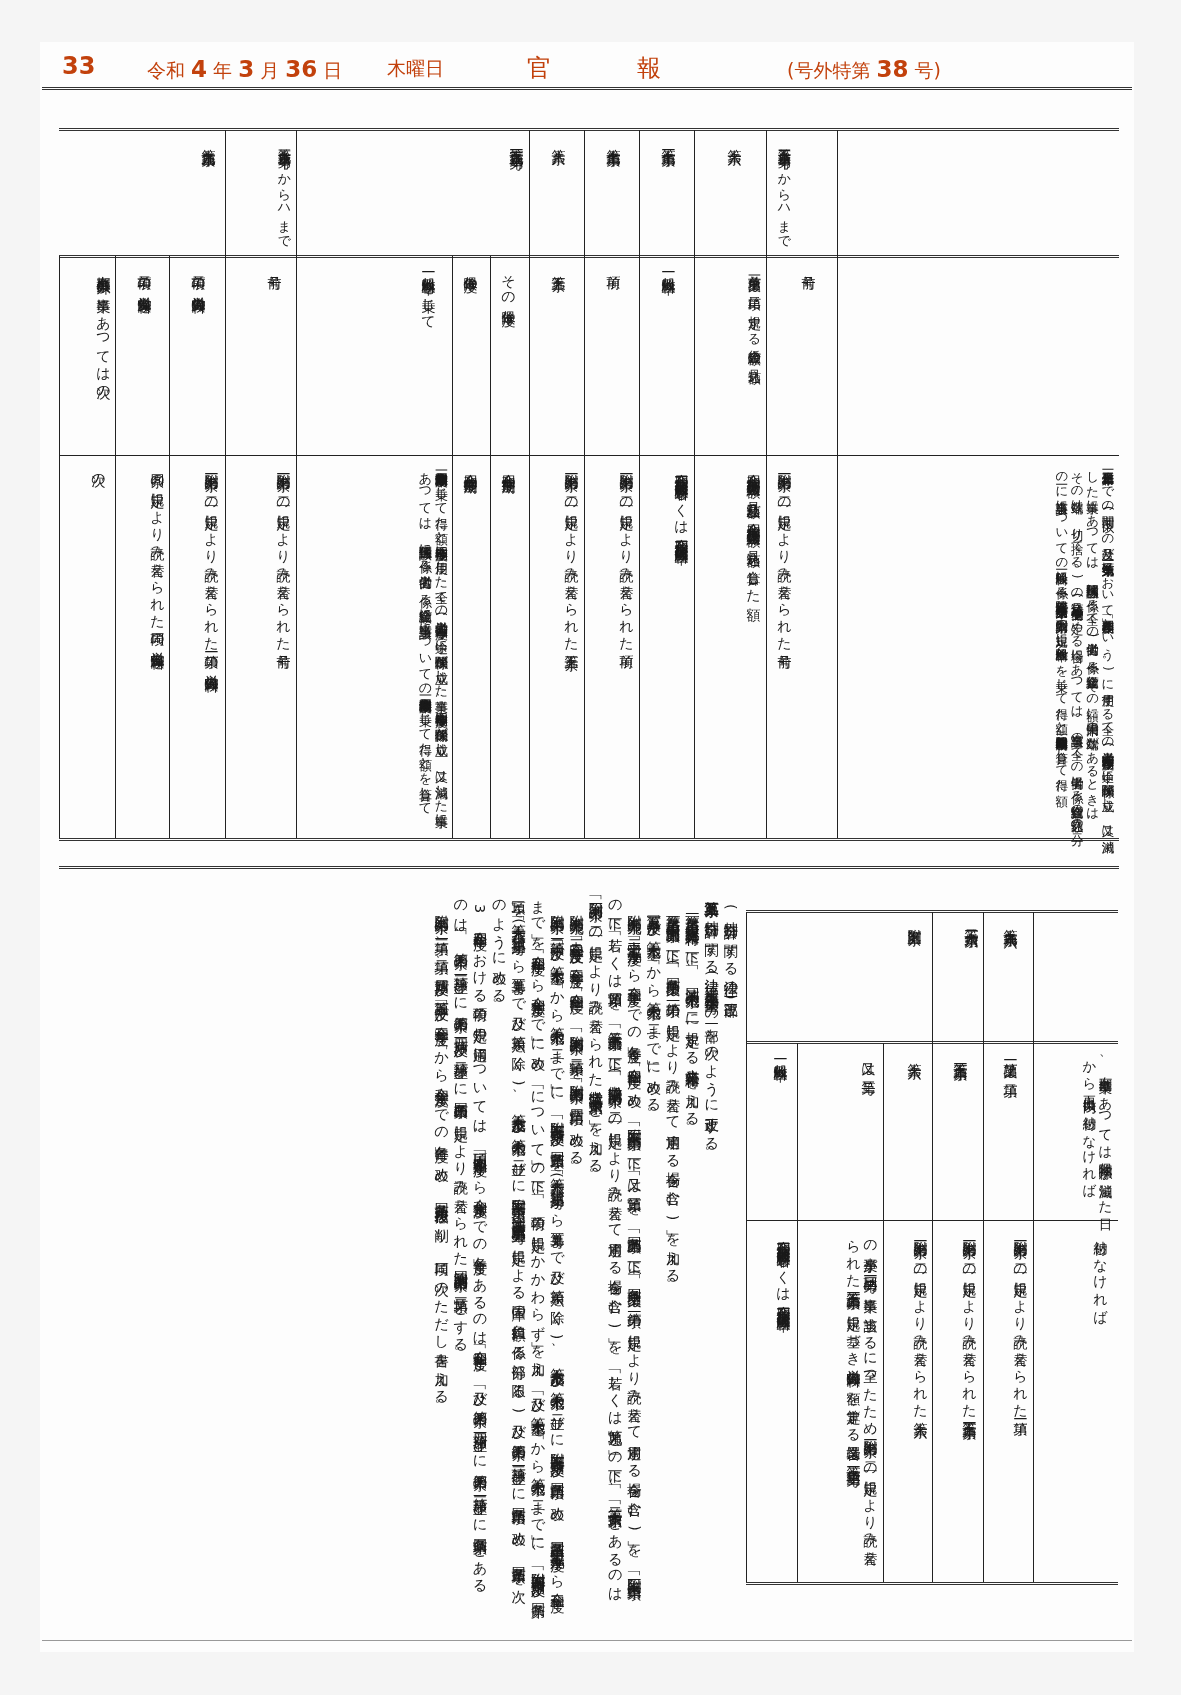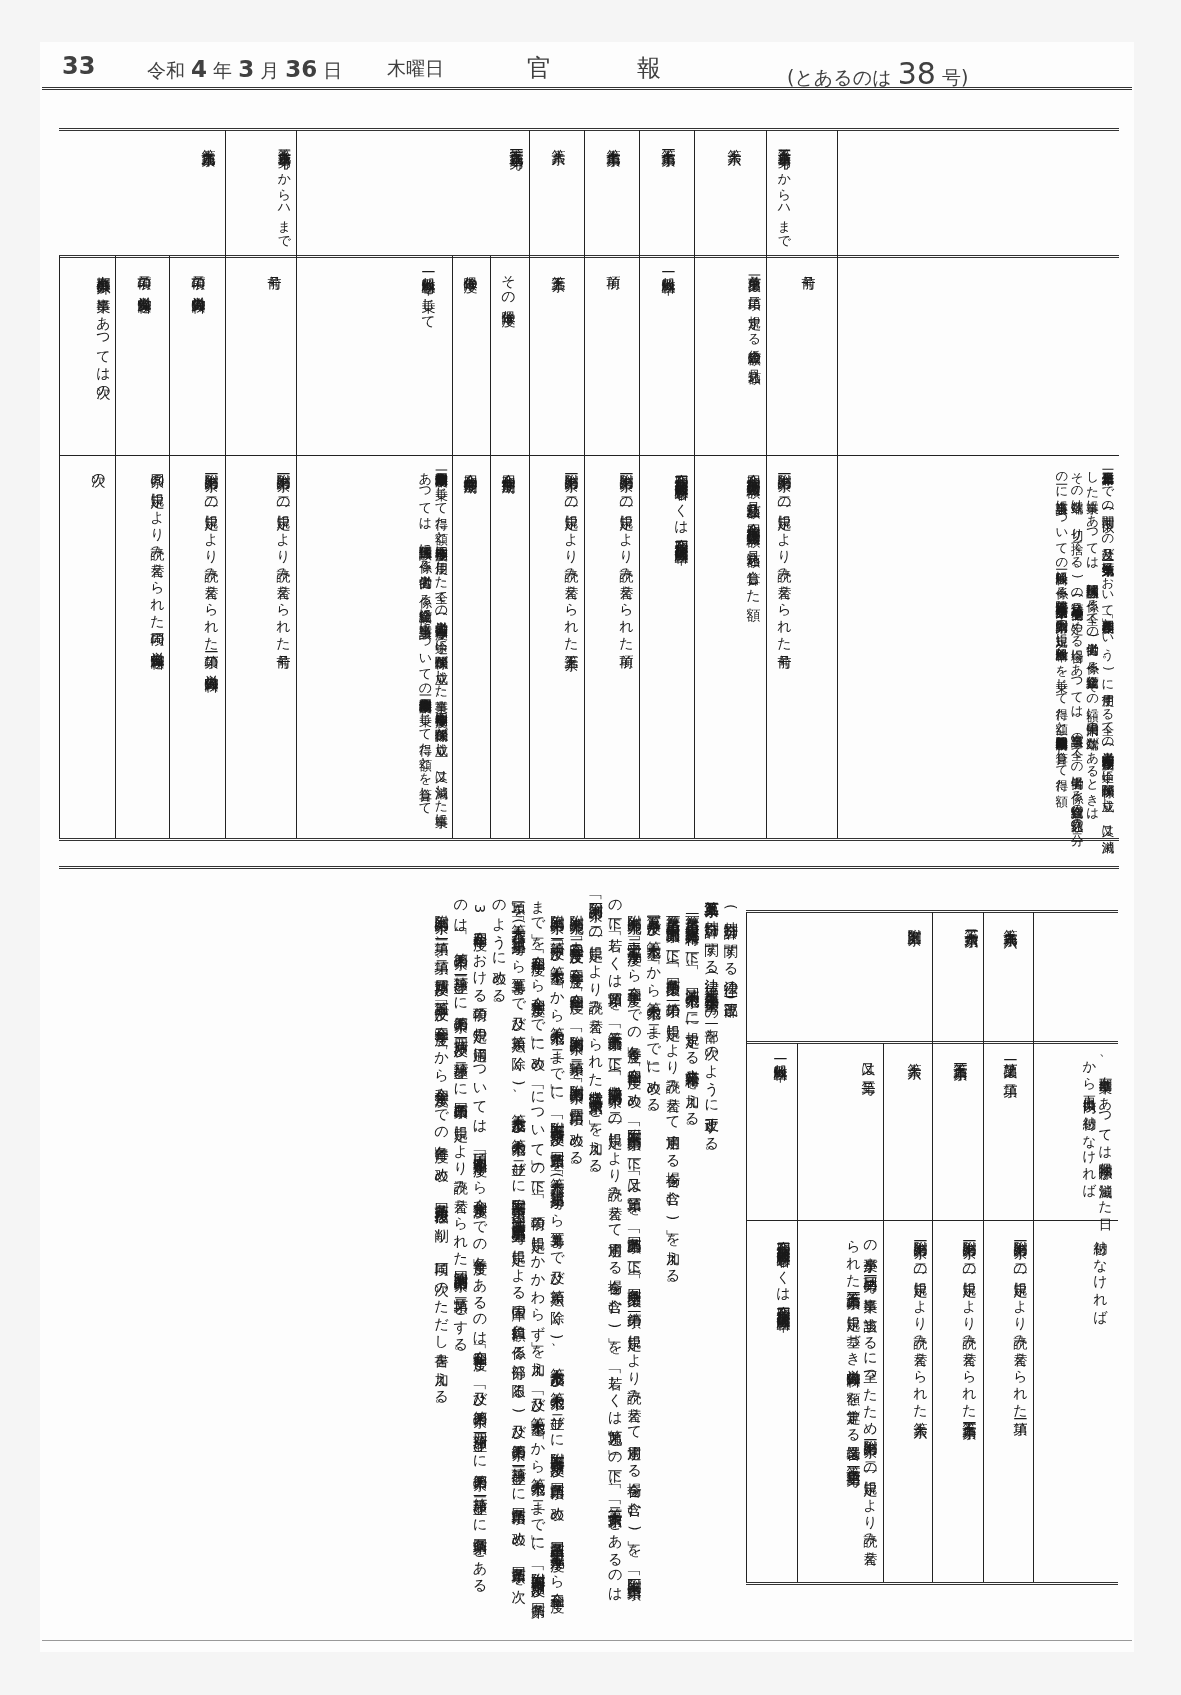--- a/index.html
+++ b/index.html
@@ -8,31 +8,31 @@
     background: #f5f5f5;
     font-family: "DejaVu Sans", sans-serif;
     color: #1a1a1a;
   }
   .page {
     position: absolute; left: 40px; top: 42px; width: 1094px; height: 1610px;
     background: #fdfdfd;
   }
   .masthead {
     position: absolute; left: 42px; top: 52px; width: 1090px; height: 36px;
-    font-size: 19px; color: #404040;
+    font-size: 19px; color: #c2410c;
   }
   .masthead span { position: absolute; top: 4px; white-space: nowrap; }
   .mh-page { left: 20px; font-size: 24px; font-weight: bold; top: 0px !important; }
   .mh-date { left: 105px; }
   .mh-date b { font-size: 23px; font-weight: bold; }
   .mh-day { left: 345px; }
   .mh-title1 { left: 485px; font-size: 24px; top: 0px !important; }
   .mh-title2 { left: 595px; font-size: 24px; top: 0px !important; }
   .mh-issue { left: 745px; }
-  .mh-issue b { font-size: 30px; font-weight: normal; }
+  .mh-issue b { font-size: 23px; font-weight: bold; }
   .rule-top { position: absolute; left: 42px; top: 87px; width: 1090px; height: 0; border-top: 3px double #333; }
 
   .vt {
     writing-mode: vertical-rl; -webkit-writing-mode: vertical-rl;
     font-size: 14px; line-height: 17px; letter-spacing: 1px;
     font-family: "DejaVu Sans", sans-serif;
   }
 
   .hline { position: absolute; height: 0; border-top: 3px double #333; }
   .hline-s { position: absolute; height: 0; border-top: 1.5px solid #222; }
@@ -51,21 +51,21 @@
 <body>
 
 <div class="page"></div>
 
 <div class="masthead">
   <span class="mh-page">33</span>
   <span class="mh-date"><span style="position:static">令和</span>&nbsp;<b>4</b>&nbsp;<span style="position:static">年</span>&nbsp;<b>3</b>&nbsp;<span style="position:static">月</span>&nbsp;<b>36</b>&nbsp;<span style="position:static">日</span></span>
   <span class="mh-day">木曜日</span>
   <span class="mh-title1">官</span>
   <span class="mh-title2">報</span>
-  <span class="mh-issue"><span style="position:static">(とあるのは</span>&nbsp;<b>38</b>&nbsp;<span style="position:static">号)</span></span>
+  <span class="mh-issue"><span style="position:static">(号外特第</span>&nbsp;<b>38</b>&nbsp;<span style="position:static">号)</span></span>
 </div>
 <div class="rule-top"></div>
 
 <div>
 
   <div class="hline" style="left:59px; top:128px; width:1060px;"></div>
   <div class="hline" style="left:59px; top:255px; width:1060px;"></div>
   <div class="hline-s" style="left:59px; top:455px; width:1060px;"></div>
   <div class="hline" style="left:59px; top:838px; width:1060px;"></div>
 

